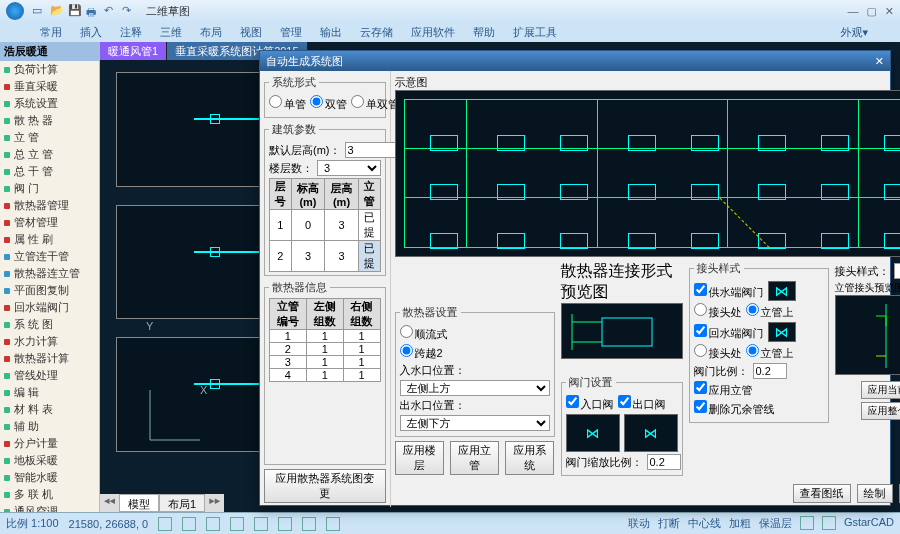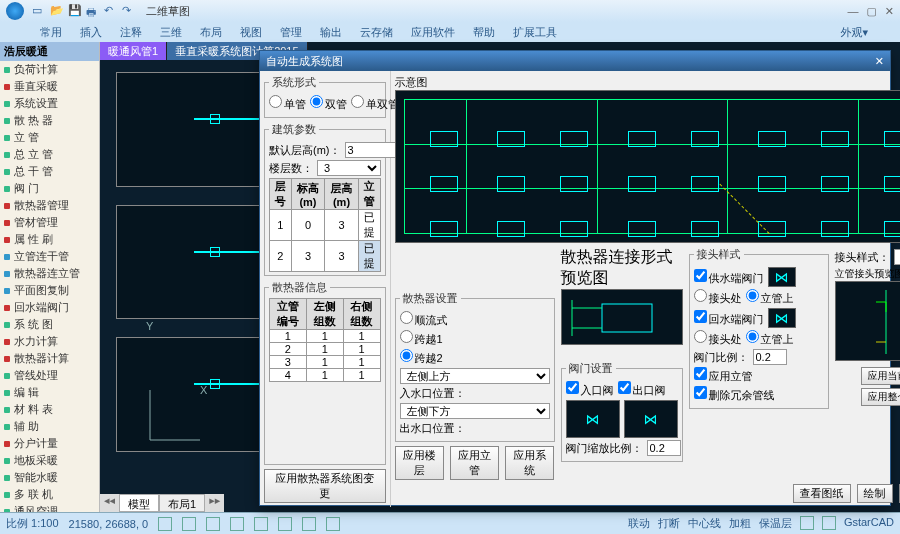--- a/index.html
+++ b/index.html
@@ -399,36 +399,33 @@
 
       <div class="lowgrid" style="margin-top:4px">
 
         <div class="lowcol narrow">
           <fieldset>
               <legend>散热器设置</legend>
             <div class="row">
                 <label><input type="radio" name="rs" style=""><span>顺流式</span></label>
               </div>
             <div class="row">
-                <label><input type="radio" name="rs" style=""><span>跨越1</span></label>
-              </div>
-            <div class="row">
                 <label><input type="radio" name="rs" checked="" style=""><span>跨越2</span></label>
               </div>
             <div class="row">
+                <label>入水口位置：</label>
+              </div>
+            <div class="row">
                 <select style="width:100%"><option>左侧上方</option></select>
               </div>
             <div class="row">
-                <label>入水口位置：</label>
+                <label>出水口位置：</label>
               </div>
             <div class="row">
                 <select style="width:100%"><option>左侧下方</option></select>
-              </div>
-            <div class="row">
-                <label>出水口位置：</label>
               </div>
           </fieldset>
           <div class="btnrow" style="justify-content:space-between">
             <button>应用楼层</button>
             <button>应用立管</button>
             <button>应用系统</button>
           </div>
         </div>
 
         <div class="lowcol" style="flex:0 0 120px">

